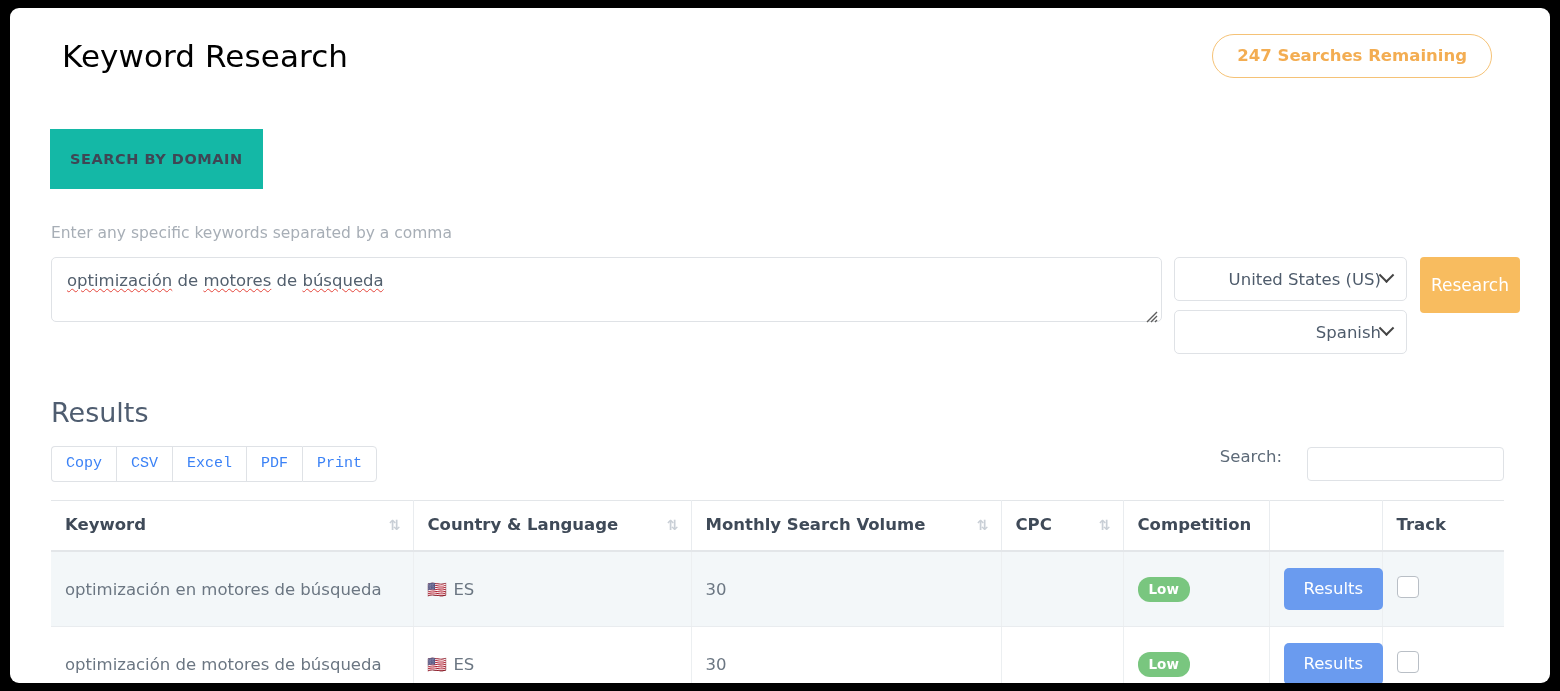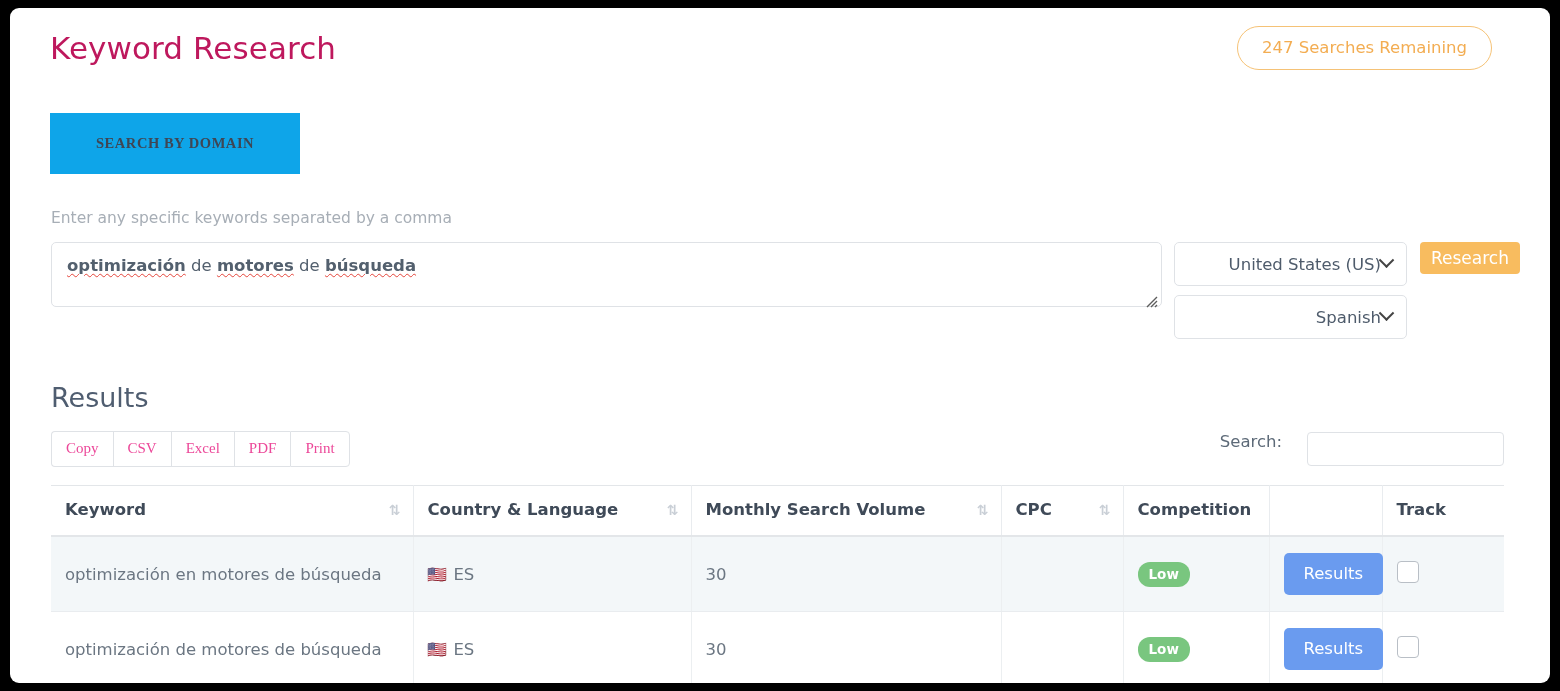--- a/index.html
+++ b/index.html
@@ -31,58 +31,58 @@
 
   
   .page-header {
     display: flex;
     align-items: center;
     justify-content: space-between;
     padding-top: 18px;
   }
   .page-title {
     font-size: 31px;
-    color: #be185d;
+    color: #000000;
     font-weight: 400;
     letter-spacing: .1px;
-    margin: 0;
+    margin: 12px;
     padding-left: 10px;
   }
   .searches-badge {
     border: 1px solid #f5c276;
     color: #f3ad52;
     border-radius: 40px;
     font-size: 16.5px;
     padding: 11px 24px 12px 24px;
     background: #fff;
     white-space: nowrap;
     margin-right: 28px;
+    font-weight: bold;
   }
 
   
   .tabs {
     display: flex;
     align-items: flex-end;
     margin-top: 43px;
     padding-left: 10px;
   }
   .tab {
     font-size: 14.5px;
     letter-spacing: .55px;
     font-weight: 600;
     padding: 22px 30px;
     cursor: pointer;
     user-select: none;
   }
   .tab-link { color: #7d9fe3; }
   .tab-active {
-    background: #0ea5e9;
+    background: #14b8a6;
     color: #3f4654;
-    padding: 22px 46px;
-    font-family: Liberation Serif, serif;
+    padding: 22px 20px;
   }
 
   
   .field-label {
     margin-top: 35px;
     padding-left: 11px;
     font-size: 15.5px;
     color: #a7aeb6;
     font-weight: 400;
   }
@@ -107,21 +107,20 @@
     line-height: 1.3;
     position: relative;
     background: #fff;
   }
   .spell {
     text-decoration: underline;
     text-decoration-style: wavy;
     text-decoration-color: #e4453b;
     text-decoration-thickness: 1px;
     text-underline-offset: 2px;
-    font-weight: bold;
   }
   .ta-text {
     position: absolute;
     top: 14px; left: 16px;
     font-size: 16.5px;
     color: #53606e;
     pointer-events: none;
     white-space: nowrap;
   }
   .resize-grip {
@@ -158,21 +157,21 @@
   }
   .research-btn {
     margin-left: 13px;
     background: #f8bc5f;
     border: none;
     color: #fff;
     font-size: 17px;
     font-family: "DejaVu Sans", sans-serif;
     border-radius: 4px;
     width: 120px;
-    height: 32px;
+    height: 56px;
     cursor: pointer;
   }
 
   
   .results-title {
     font-size: 27px;
     color: #4f5d70;
     font-weight: 400;
     margin: 0;
     padding-left: 11px;
@@ -184,23 +183,23 @@
     justify-content: space-between;
     margin-top: 18px;
     padding-left: 11px;
     padding-right: 16px;
   }
   .btn-group { display: flex; }
   .dt-btn {
     border: 1px solid #dfe2e6;
     border-right: none;
     background: #fff;
-    color: #ec4899;
+    color: #3b82f6;
     font-size: 15px;
-    font-family: Liberation Serif, serif;
+    font-family: Liberation Mono, monospace;
     padding: 8px 14px 9px 14px;
     cursor: pointer;
   }
   .dt-btn:first-child { border-radius: 4px 0 0 4px; }
   .dt-btn:last-child { border-right: 1px solid #dfe2e6; border-radius: 0 4px 4px 0; }
 
   .search-filter {
     display: flex;
     align-items: flex-start;
     gap: 25px;

